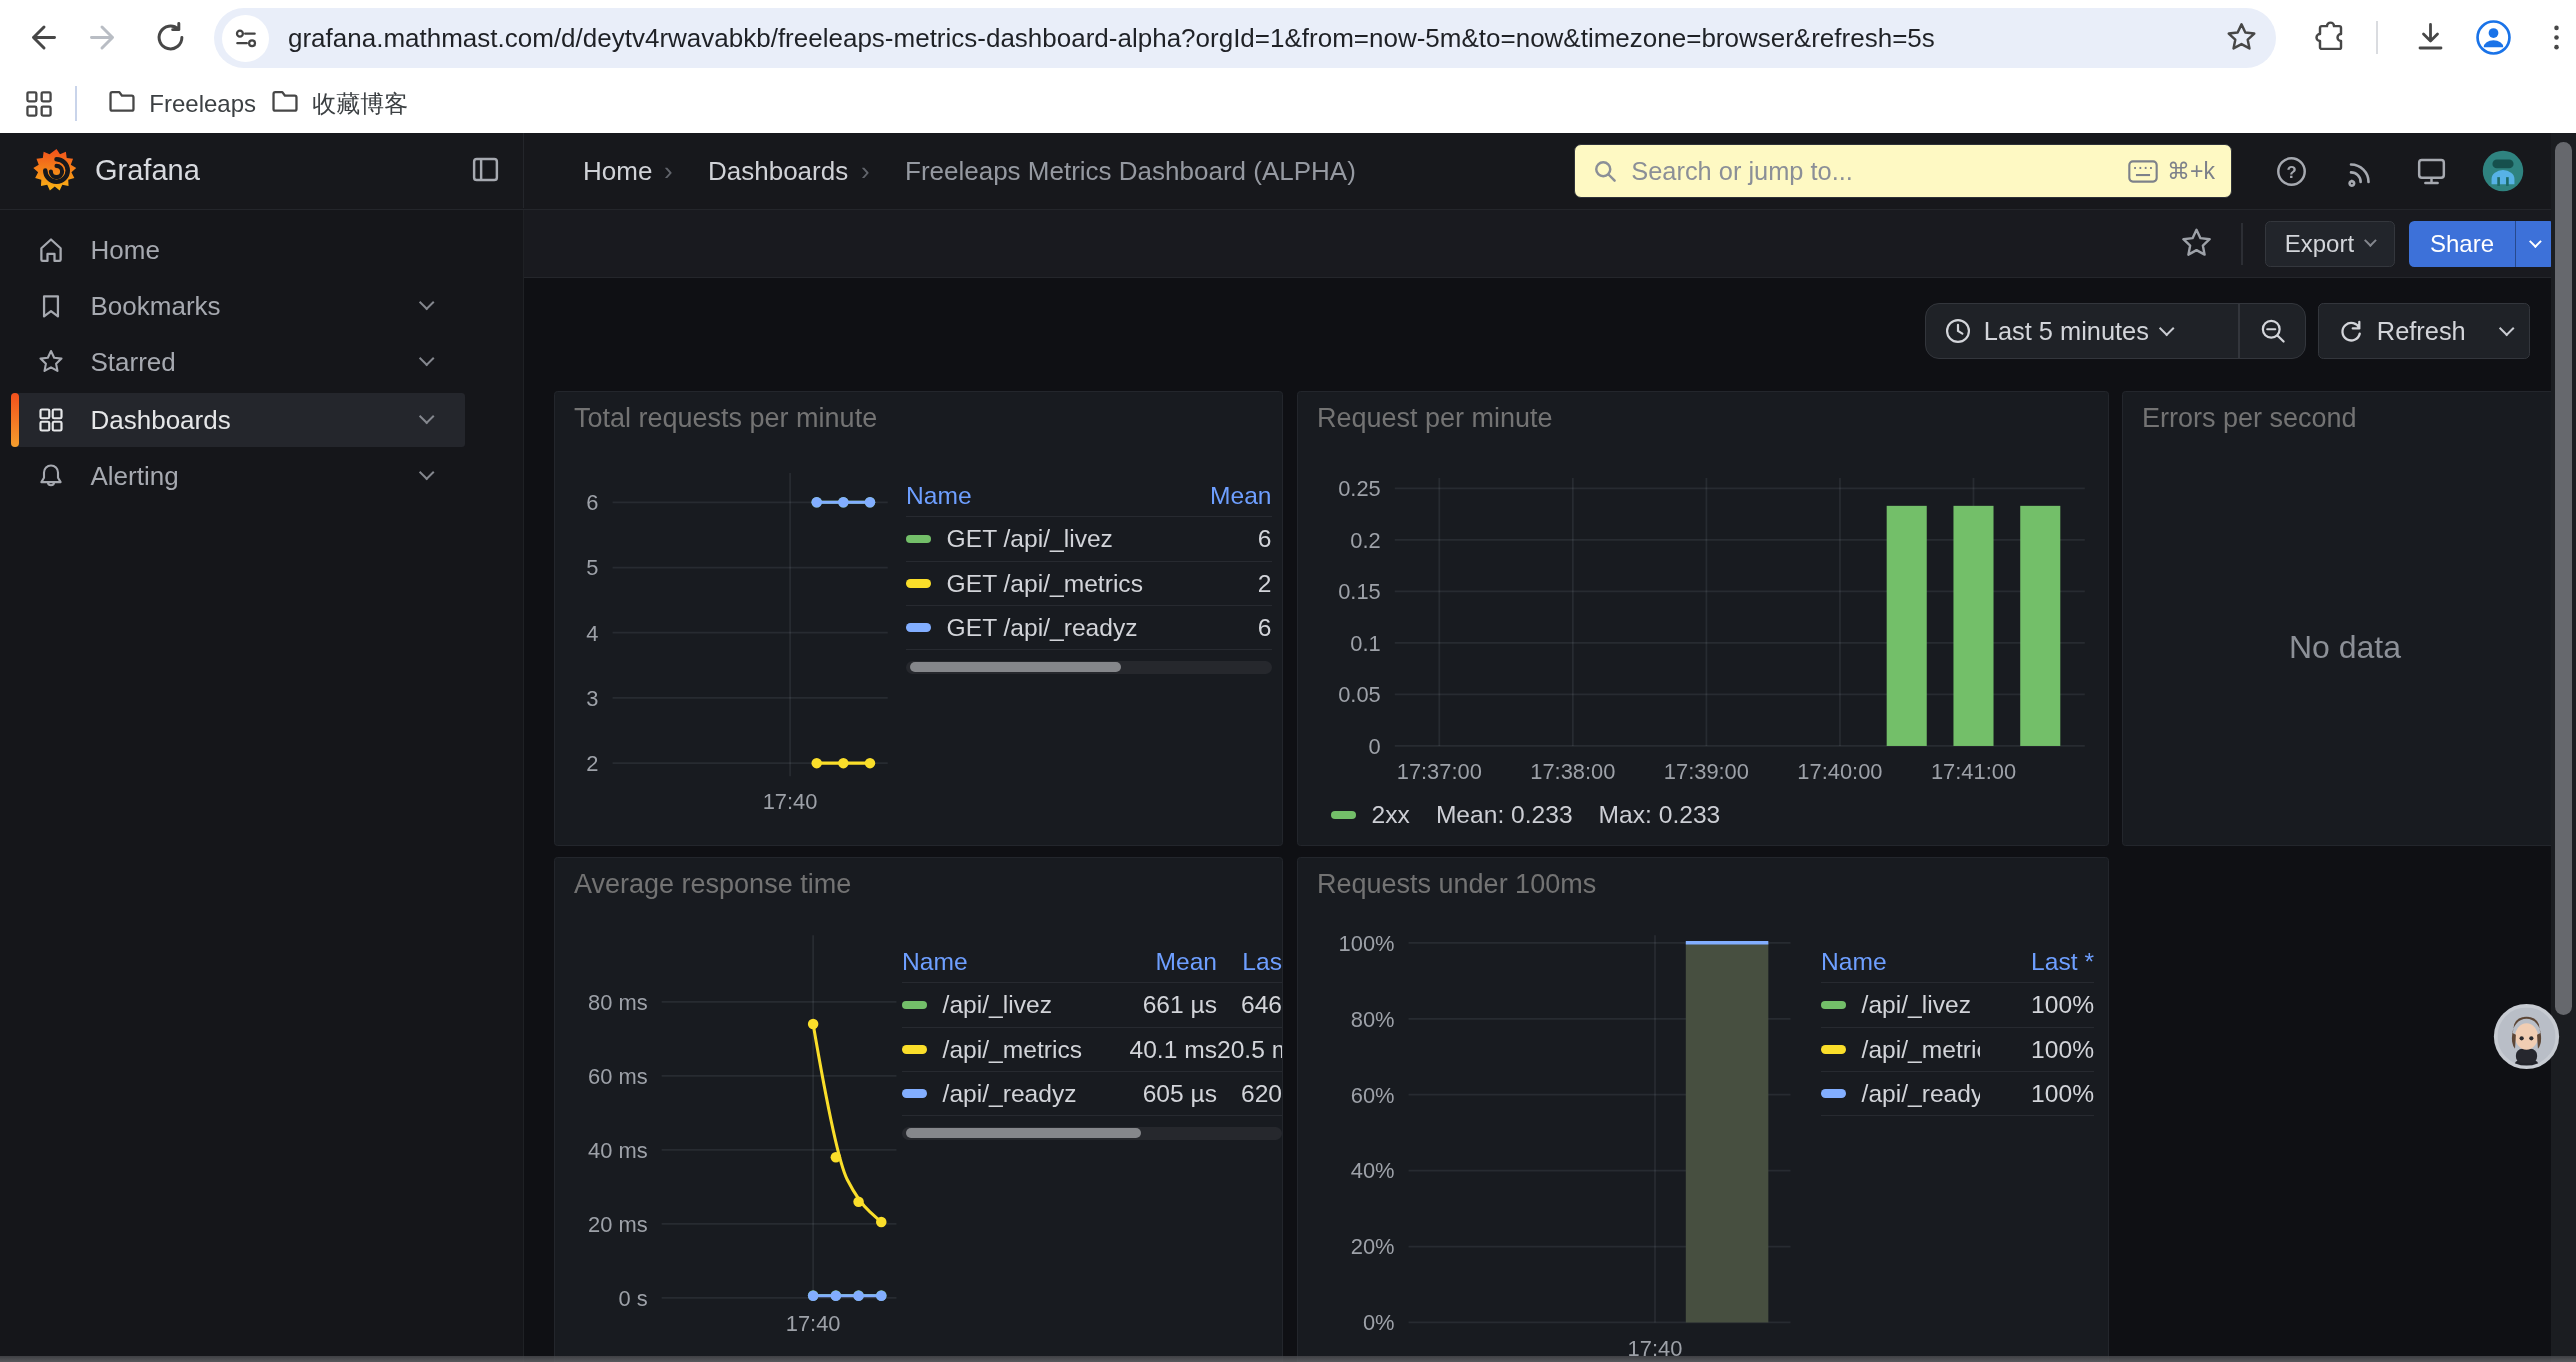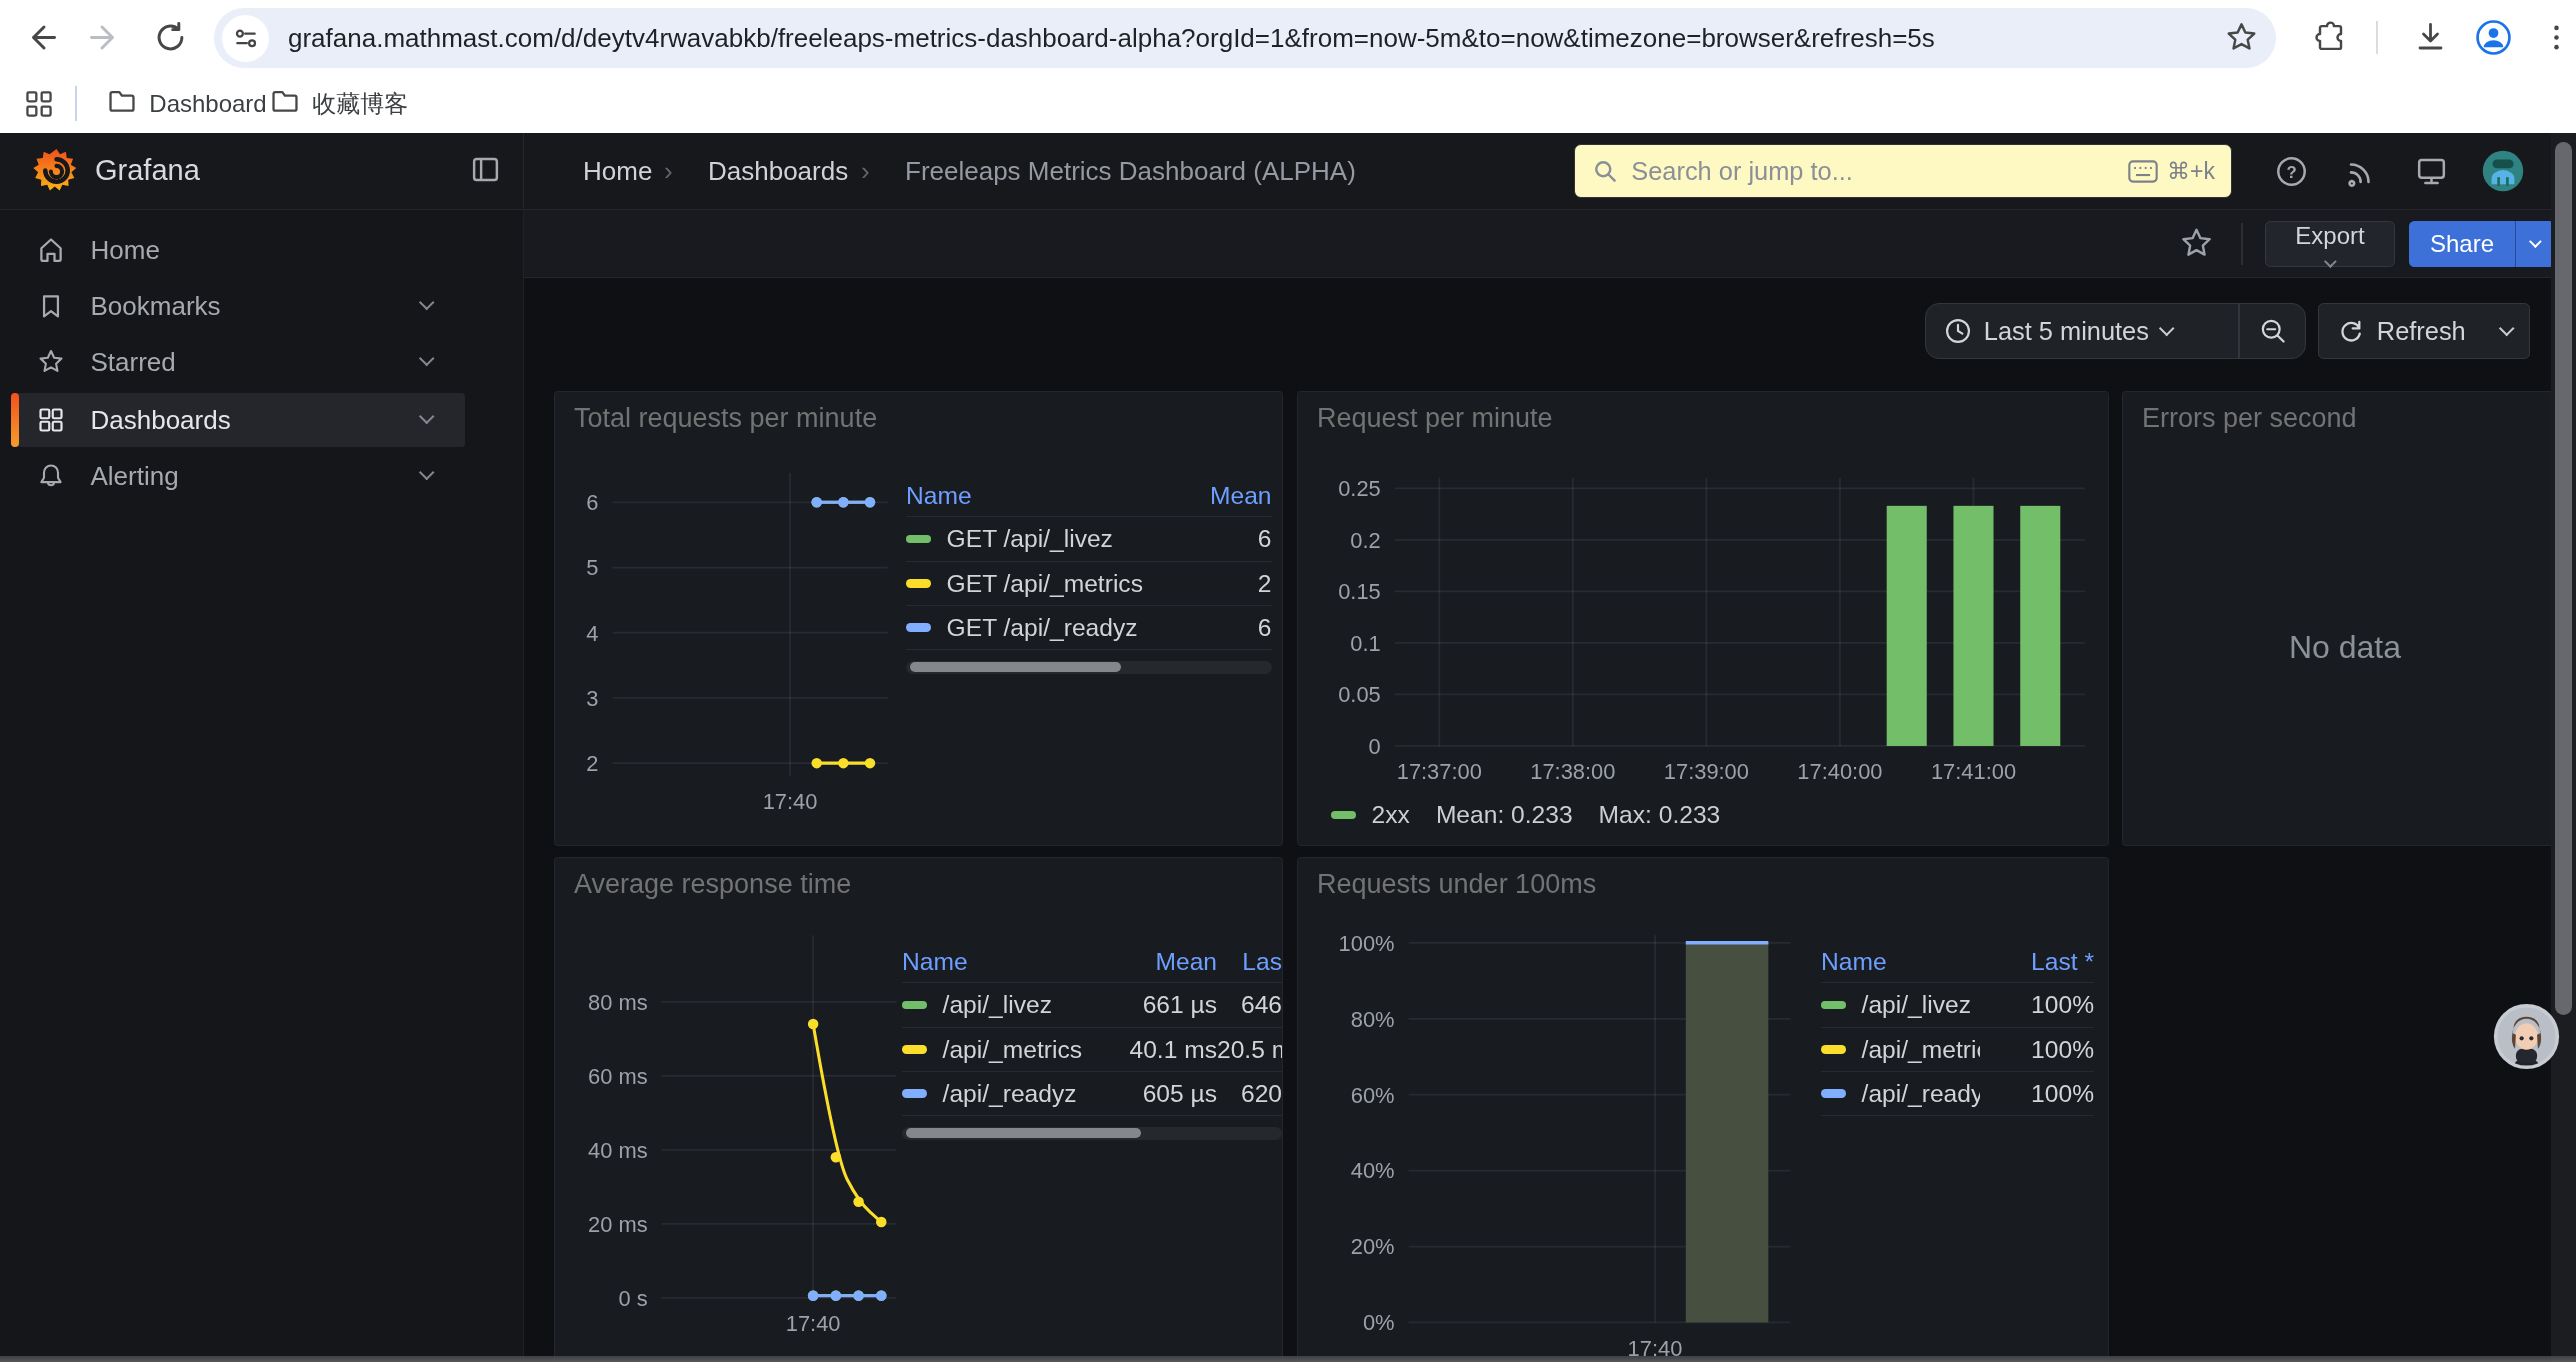--- a/index.html
+++ b/index.html
@@ -49,21 +49,21 @@
   .chev { display:inline-block; width:11.4px; height:11.4px; border-right:2.6px solid #84878e;
           border-bottom:2.6px solid #84878e; transform:rotate(45deg); }
   .chev.lite { border-color:#c9cbd1; }
   .chev.white { border-color:#ffffff; }
 
   
   .subheader { position:absolute; top:210px; left:524px; right:0; height:68px; background:#191a1f;
                border-bottom:1.8px solid #24262b; }
   .ghost-btn { position:absolute; top:10.5px; height:46px; background:#22252b; border:1.8px solid #34373d;
                border-radius:5.3px; display:flex; align-items:center; justify-content:center; gap:12.3px;
-               font-size:24px; color:#d3d5da;flex-direction:column; }
+               font-size:24px; color:#d3d5da; }
   .share-wrap { position:absolute; top:10.5px; left:1885px; height:46px; display:flex; border-radius:5.3px; overflow:hidden; }
   .share-main { background:#3d71d9; color:#fff; font-size:24px; font-weight:500; display:flex;
                 align-items:center; padding:0 21px; }
   .share-chev { background:#3d71d9; border-left:1.8px solid rgba(0,0,0,.35); width:40px; display:flex;
                 align-items:center; justify-content:center; }
 
   
   .ctl-group { position:absolute; top:303px; height:56px; background:#1f2227; border:1.8px solid #33363c;
                border-radius:5.3px; display:flex; align-items:stretch; color:#d3d5da; font-size:25.4px; }
   .ctl-seg { display:flex; align-items:center; gap:12.3px; padding:0 17.5px; }
@@ -169,21 +169,21 @@
         <rect x="21" y="21" width="10" height="10" rx="1.5" stroke="#474747" stroke-width="2.6" fill="none"></rect>
       </svg>
     </div>
     <div class="bm-sep"></div>
     <div class="bm-item" style="left:107px;">
       <span>
         <svg width="30" height="30" viewBox="0 0 34 34">
             <path d="M4 9 a2 2 0 0 1 2 -2 h8 l3 4 h11 a2 2 0 0 1 2 2 v13 a2 2 0 0 1 -2 2 H6 a2 2 0 0 1 -2 -2 z" stroke="#474747" stroke-width="2.6" fill="none" stroke-linejoin="round"></path>
           </svg>
       </span>
-      <span>Dashboard</span>
+      <span>Freeleaps</span>
     </div>
     <div class="bm-item" style="left:270px;">
       <span>
         <svg width="30" height="30" viewBox="0 0 34 34">
             <path d="M4 9 a2 2 0 0 1 2 -2 h8 l3 4 h11 a2 2 0 0 1 2 2 v13 a2 2 0 0 1 -2 2 H6 a2 2 0 0 1 -2 -2 z" stroke="#474747" stroke-width="2.6" fill="none" stroke-linejoin="round"></path>
           </svg>
       </span>
       <span>收藏博客</span>
     </div>
   </div>

